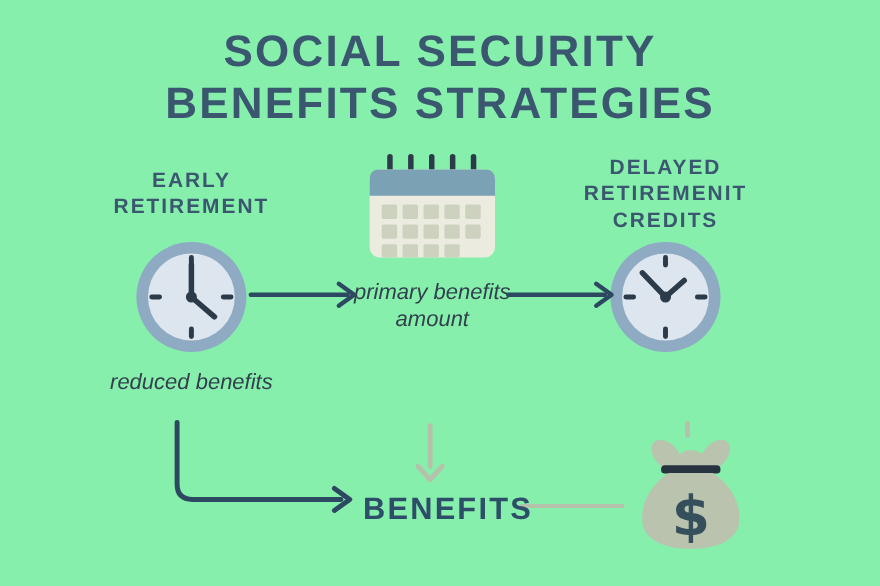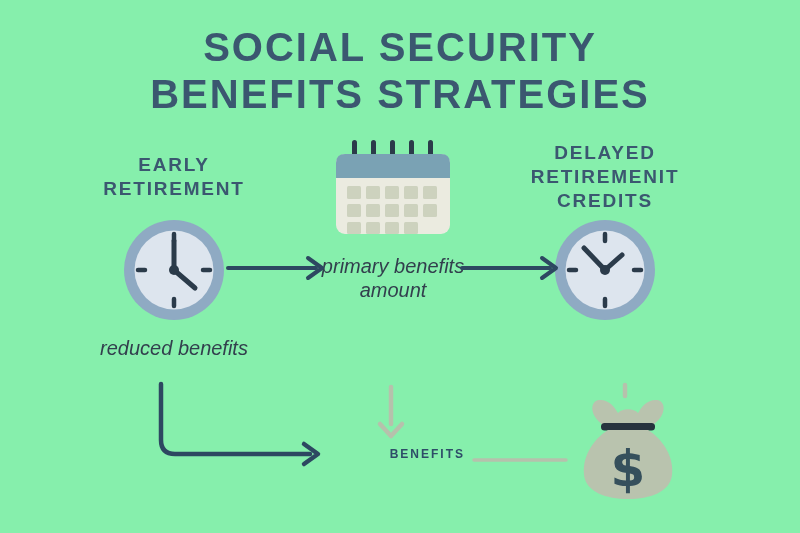--- a/index.html
+++ b/index.html
@@ -44,21 +44,21 @@
     text-align:center;
     font-size:20px;color:#323f4d;line-height:1.18;font-style:italic;
   }
   .overlay{
     position:absolute;left:0;top:0;width:800px;height:533px;
     pointer-events:none;
   }
   .benefits{
     position:absolute;left:330px;top:447px;width:135px;
     text-align:right;
-    font-size:12px;font-weight:700;letter-spacing:2px;
+    font-size:28px;font-weight:700;letter-spacing:2px;
     color:#2e4d68;
   }
   .money-bag{
     position:absolute;left:578px;top:396px;
   }
 </style>
 </head>
 <body>
 
 <div class="canvas">

